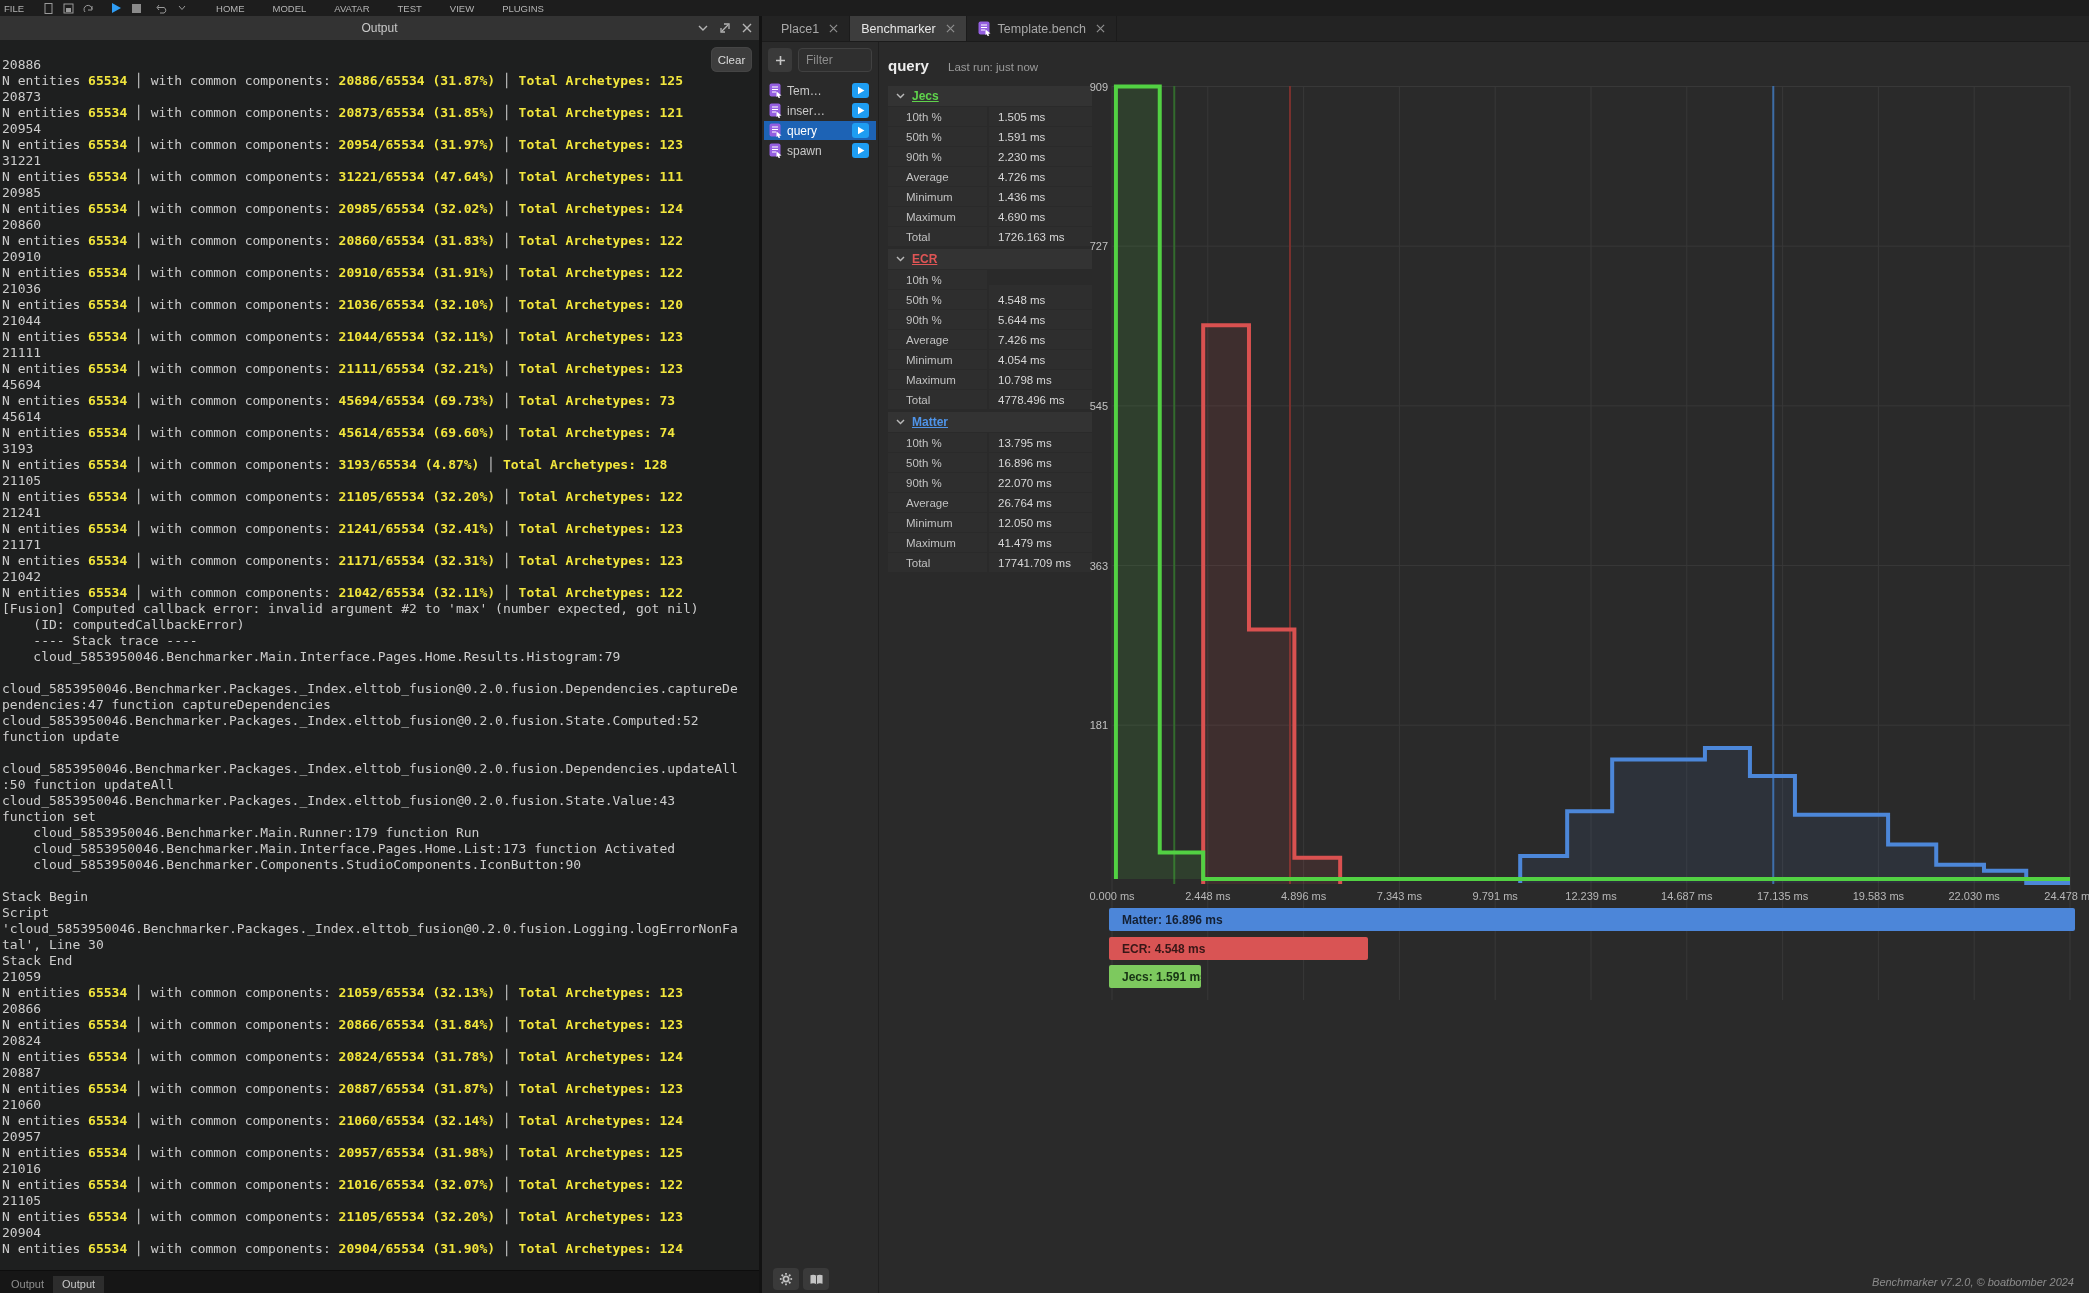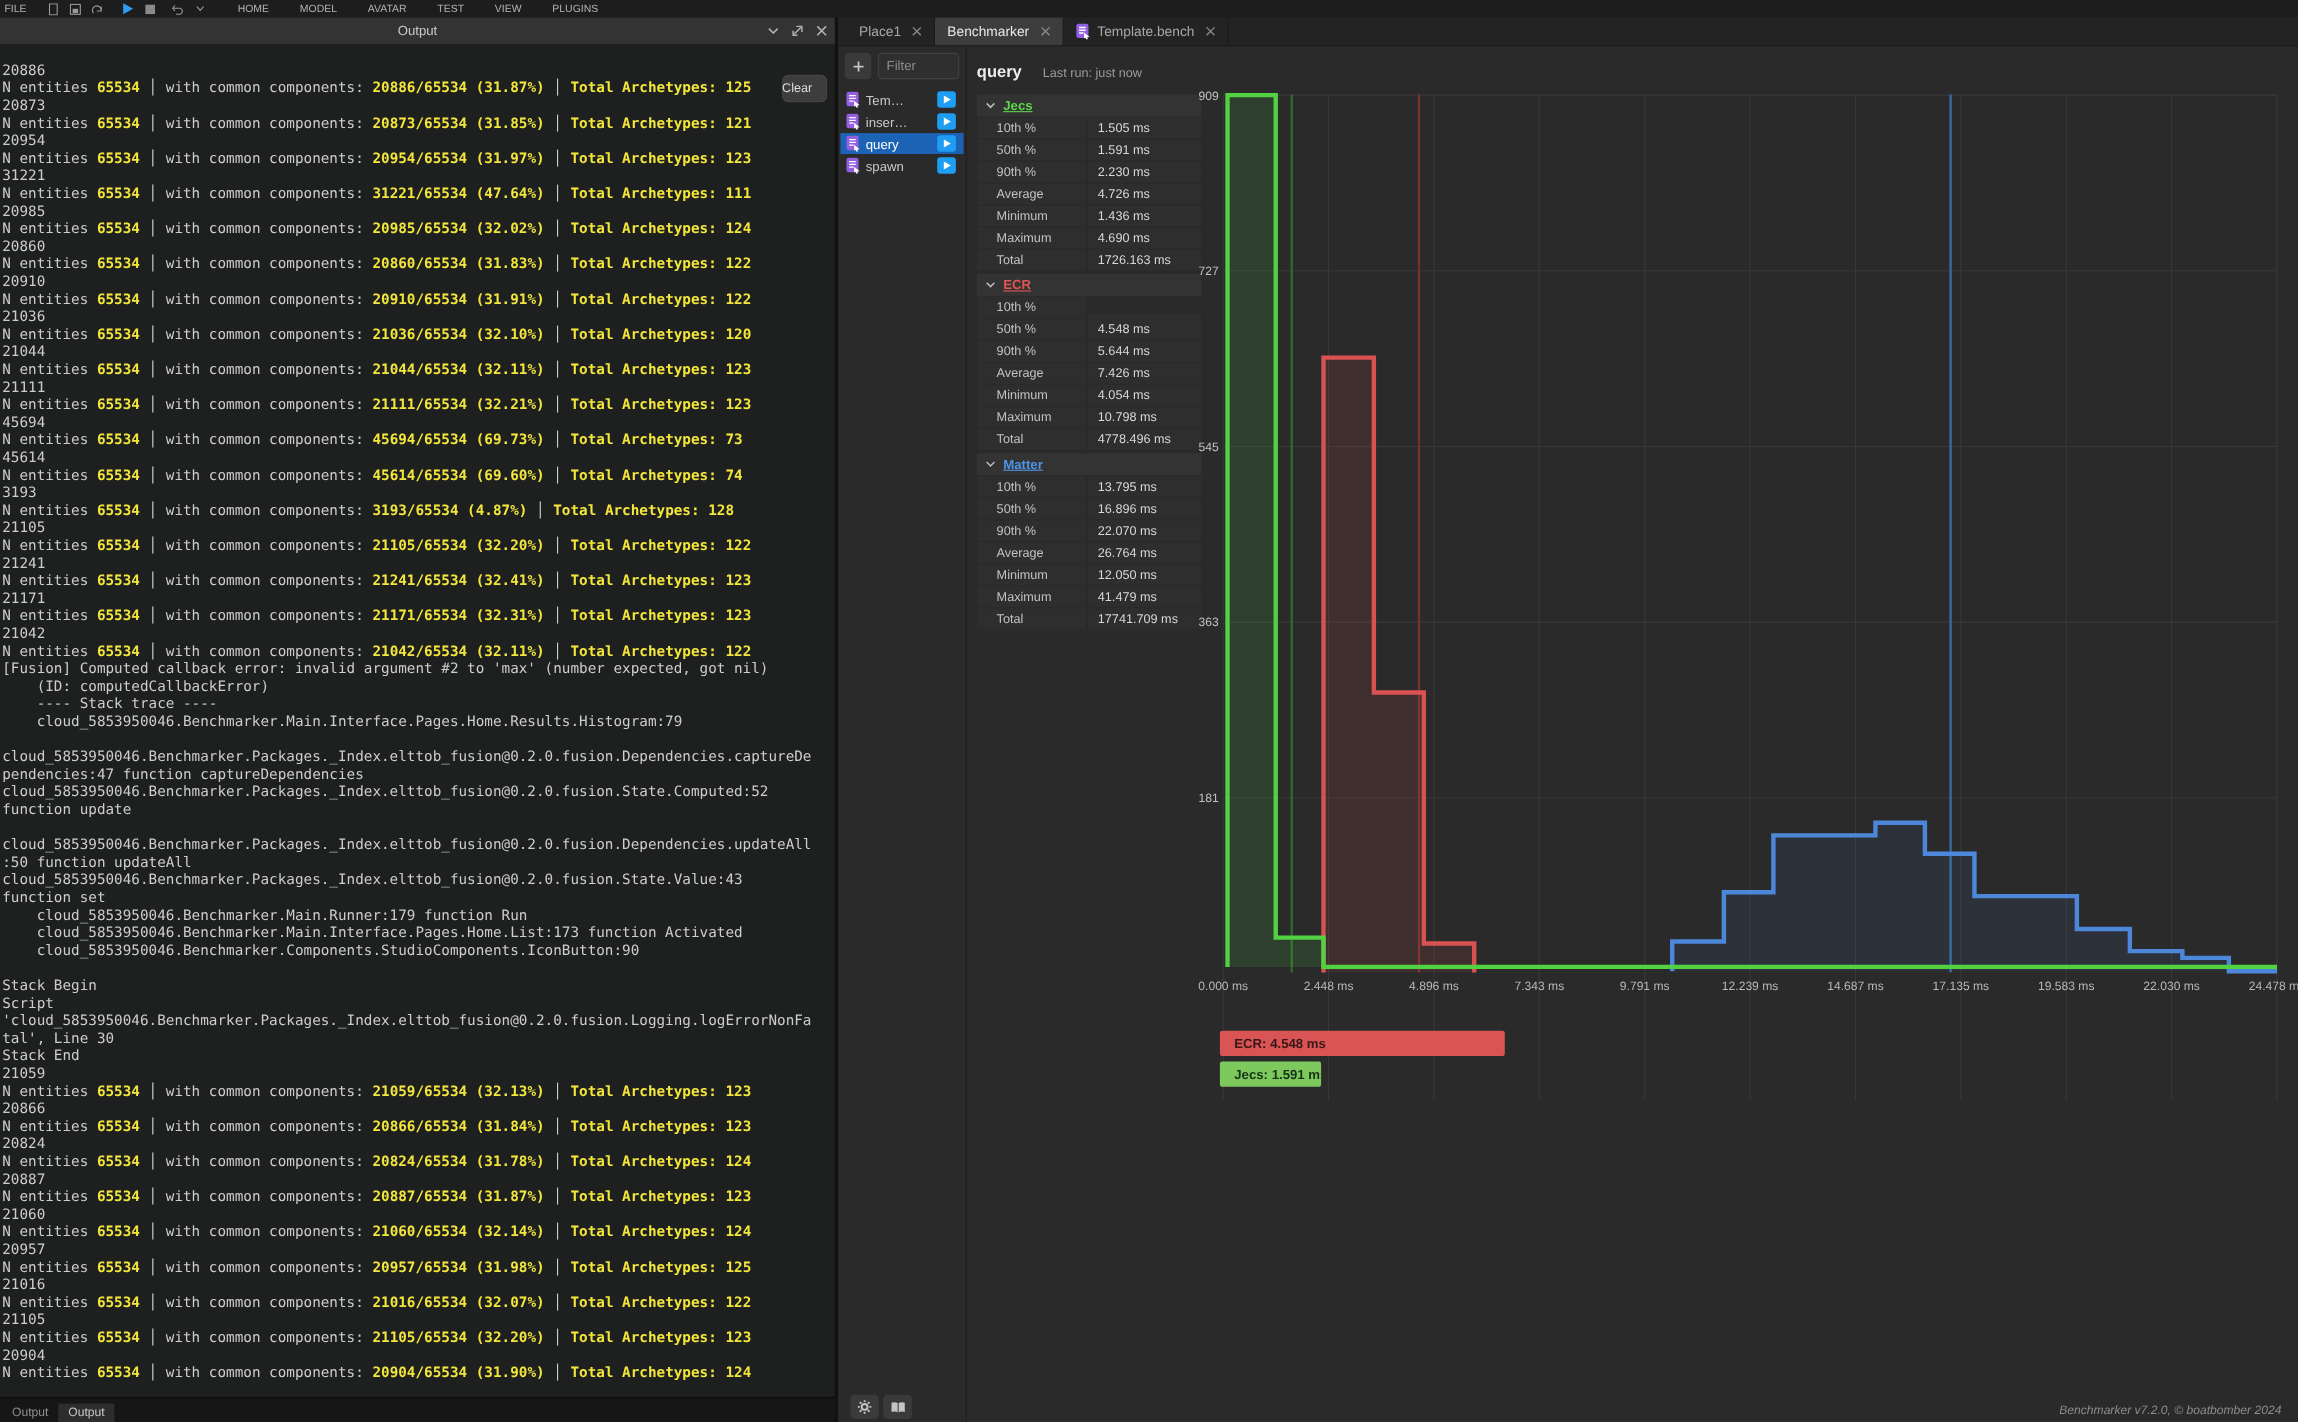--- a/index.html
+++ b/index.html
@@ -10,22 +10,22 @@
            border-bottom:1px solid #0e0e0e;display:flex;align-items:center;gap:0;
            font-size:9.5px;color:#b4b4b4;overflow:hidden;}
   #toolbar .m{padding:0 14px;white-space:nowrap;}
   #toolbar .ic{width:20px;display:flex;justify-content:center;align-items:center;}
   
   #outputPanel{position:absolute;left:0;top:16px;width:759px;height:1254px;background:#1e1f1f;}
   #outputHeader{position:absolute;left:0;top:16px;width:759px;height:24px;background:#333333;
                 display:flex;align-items:center;justify-content:center;font-size:12px;color:#c9c9c9;}
   #outHeaderIcons{position:absolute;left:698px;top:16px;height:24px;display:flex;gap:11px;align-items:center;}
   #clearBtn{position:absolute;left:711px;top:47px;width:41px;height:25px;background:#3d3d3d;
-            border-radius:6px;display:flex;align-items:center;justify-content:flex-start;
-            font-size:11.5px;color:#dcdcdc;box-shadow:0 0 0 1px #454545 inset;margin-top:21px;}
+            border-radius:6px;display:flex;align-items:center;justify-content:center;
+            font-size:11.5px;color:#dcdcdc;box-shadow:0 0 0 1px #454545 inset;}
   #log{position:absolute;left:0;top:40px;width:757px;height:1228px;overflow:hidden;
        padding:17px 0 0 2px;font-family:"DejaVu Sans Mono",monospace;font-size:13px;
        line-height:16px;color:#cdcdcd;white-space:pre;}
   #log .y{color:#f2e63d;font-weight:bold;}
   #bottomBar{position:absolute;left:0;top:1270px;width:759px;height:23px;background:#161616;
              border-top:1px solid #0d0d0d;display:flex;align-items:flex-end;padding-left:2px;box-sizing:border-box;}
   .btab{font-size:11px;color:#8f8f8f;padding:2px 9px 3px 9px;}
   .btab.on{background:#2d2d2d;color:#c8c8c8;}
   #vdivider{position:absolute;left:759px;top:16px;width:3px;height:1277px;background:#121212;}
   
@@ -382,17 +382,18 @@
         <text x="314.4" y="822" text-anchor="middle" fill="#b8b8b8" font-size="11" font-family="&quot;Liberation Sans&quot;,sans-serif">7.343 ms</text>
         <text x="410.2" y="822" text-anchor="middle" fill="#b8b8b8" font-size="11" font-family="&quot;Liberation Sans&quot;,sans-serif">9.791 ms</text>
         <text x="506" y="822" text-anchor="middle" fill="#b8b8b8" font-size="11" font-family="&quot;Liberation Sans&quot;,sans-serif">12.239 ms</text>
         <text x="601.8" y="822" text-anchor="middle" fill="#b8b8b8" font-size="11" font-family="&quot;Liberation Sans&quot;,sans-serif">14.687 ms</text>
         <text x="697.6" y="822" text-anchor="middle" fill="#b8b8b8" font-size="11" font-family="&quot;Liberation Sans&quot;,sans-serif">17.135 ms</text>
         <text x="793.4" y="822" text-anchor="middle" fill="#b8b8b8" font-size="11" font-family="&quot;Liberation Sans&quot;,sans-serif">19.583 ms</text>
         <text x="889.1999999999999" y="822" text-anchor="middle" fill="#b8b8b8" font-size="11" font-family="&quot;Liberation Sans&quot;,sans-serif">22.030 ms</text>
         <text x="985" y="822" text-anchor="middle" fill="#b8b8b8" font-size="11" font-family="&quot;Liberation Sans&quot;,sans-serif">24.478 ms</text>
       </svg>
     </div>
+  <div id="legend0" class="legendbar">Matter: 16.896 ms</div>
   <div id="legend1" class="legendbar">ECR: 4.548 ms</div>
   <div id="legend2" class="legendbar">Jecs: 1.591 ms</div>
 
   <div id="credit">Benchmarker v7.2.0, © boatbomber 2024</div>
 </div>
 
 </body></html>

